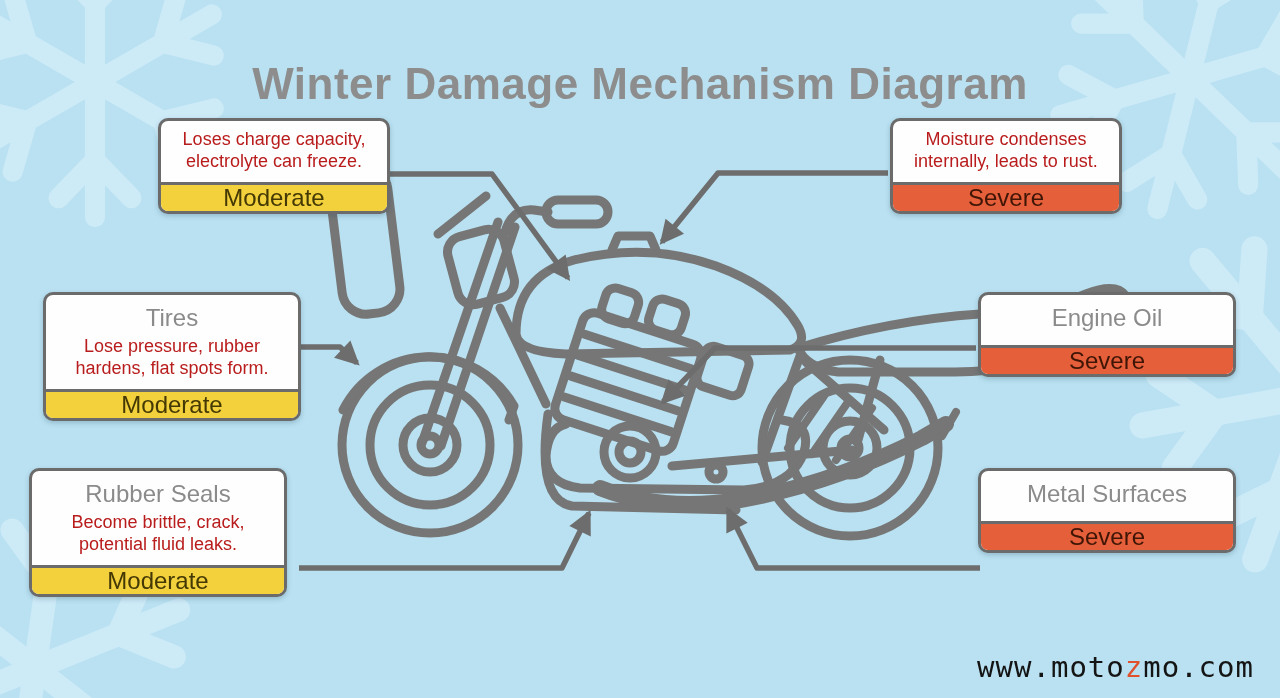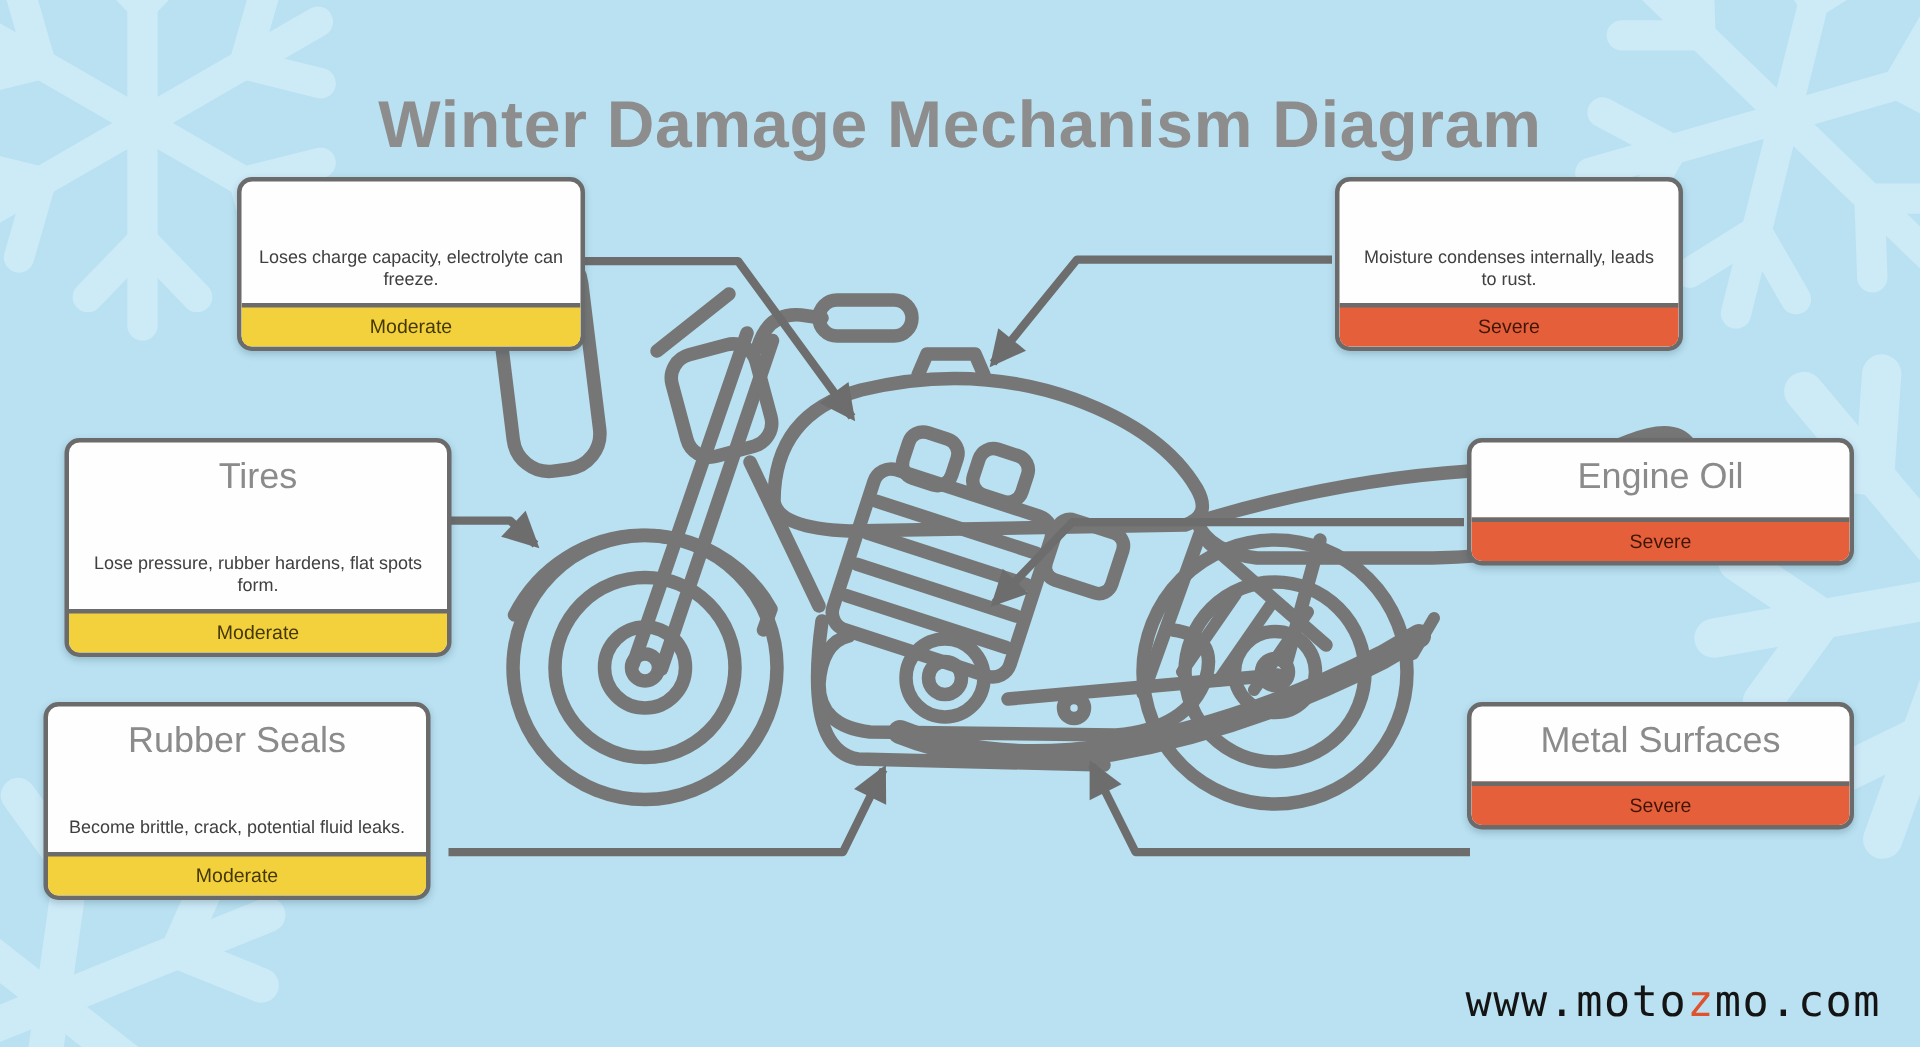--- a/index.html
+++ b/index.html
@@ -21,24 +21,24 @@
     position:absolute;
     background:#fefefe;
     border:3px solid var(--box-border,#6b6b6b);
     border-radius:10px;
     overflow:hidden;
     box-shadow:0 2px 5px rgba(40,70,90,0.25);
     display:flex;flex-direction:column;
   }
   .co-body{flex:1;padding:8px 10px 9px;text-align:center;}
   .co-title{font-size:24px;color:#8b8b8b;line-height:1.25;margin-bottom:3px;}
-  .co-desc{font-size:12px;color:#404040;line-height:1.22;margin-top:35px;}
+  .co-desc{font-size:18px;color:#b91c1c;line-height:1.22;}
   .co-band{
     border-top:3px solid var(--box-border,#6b6b6b);
-    text-align:center;font-size:13px;line-height:26px;height:26px;
+    text-align:center;font-size:24px;line-height:26px;height:26px;
     background:#ddd;color:#222;
   }
 
   .pos-battery{left:158px;top:118px;width:226px;}
   .pos-fuel-tank{left:890px;top:118px;width:226px;}
   .pos-tires{left:43px;top:292px;width:252px;}
   .pos-engine-oil{left:978px;top:292px;width:252px;}
   .pos-rubber-seals{left:29px;top:468px;width:252px;}
   .pos-metal-surfaces{left:978px;top:468px;width:252px;}
 

